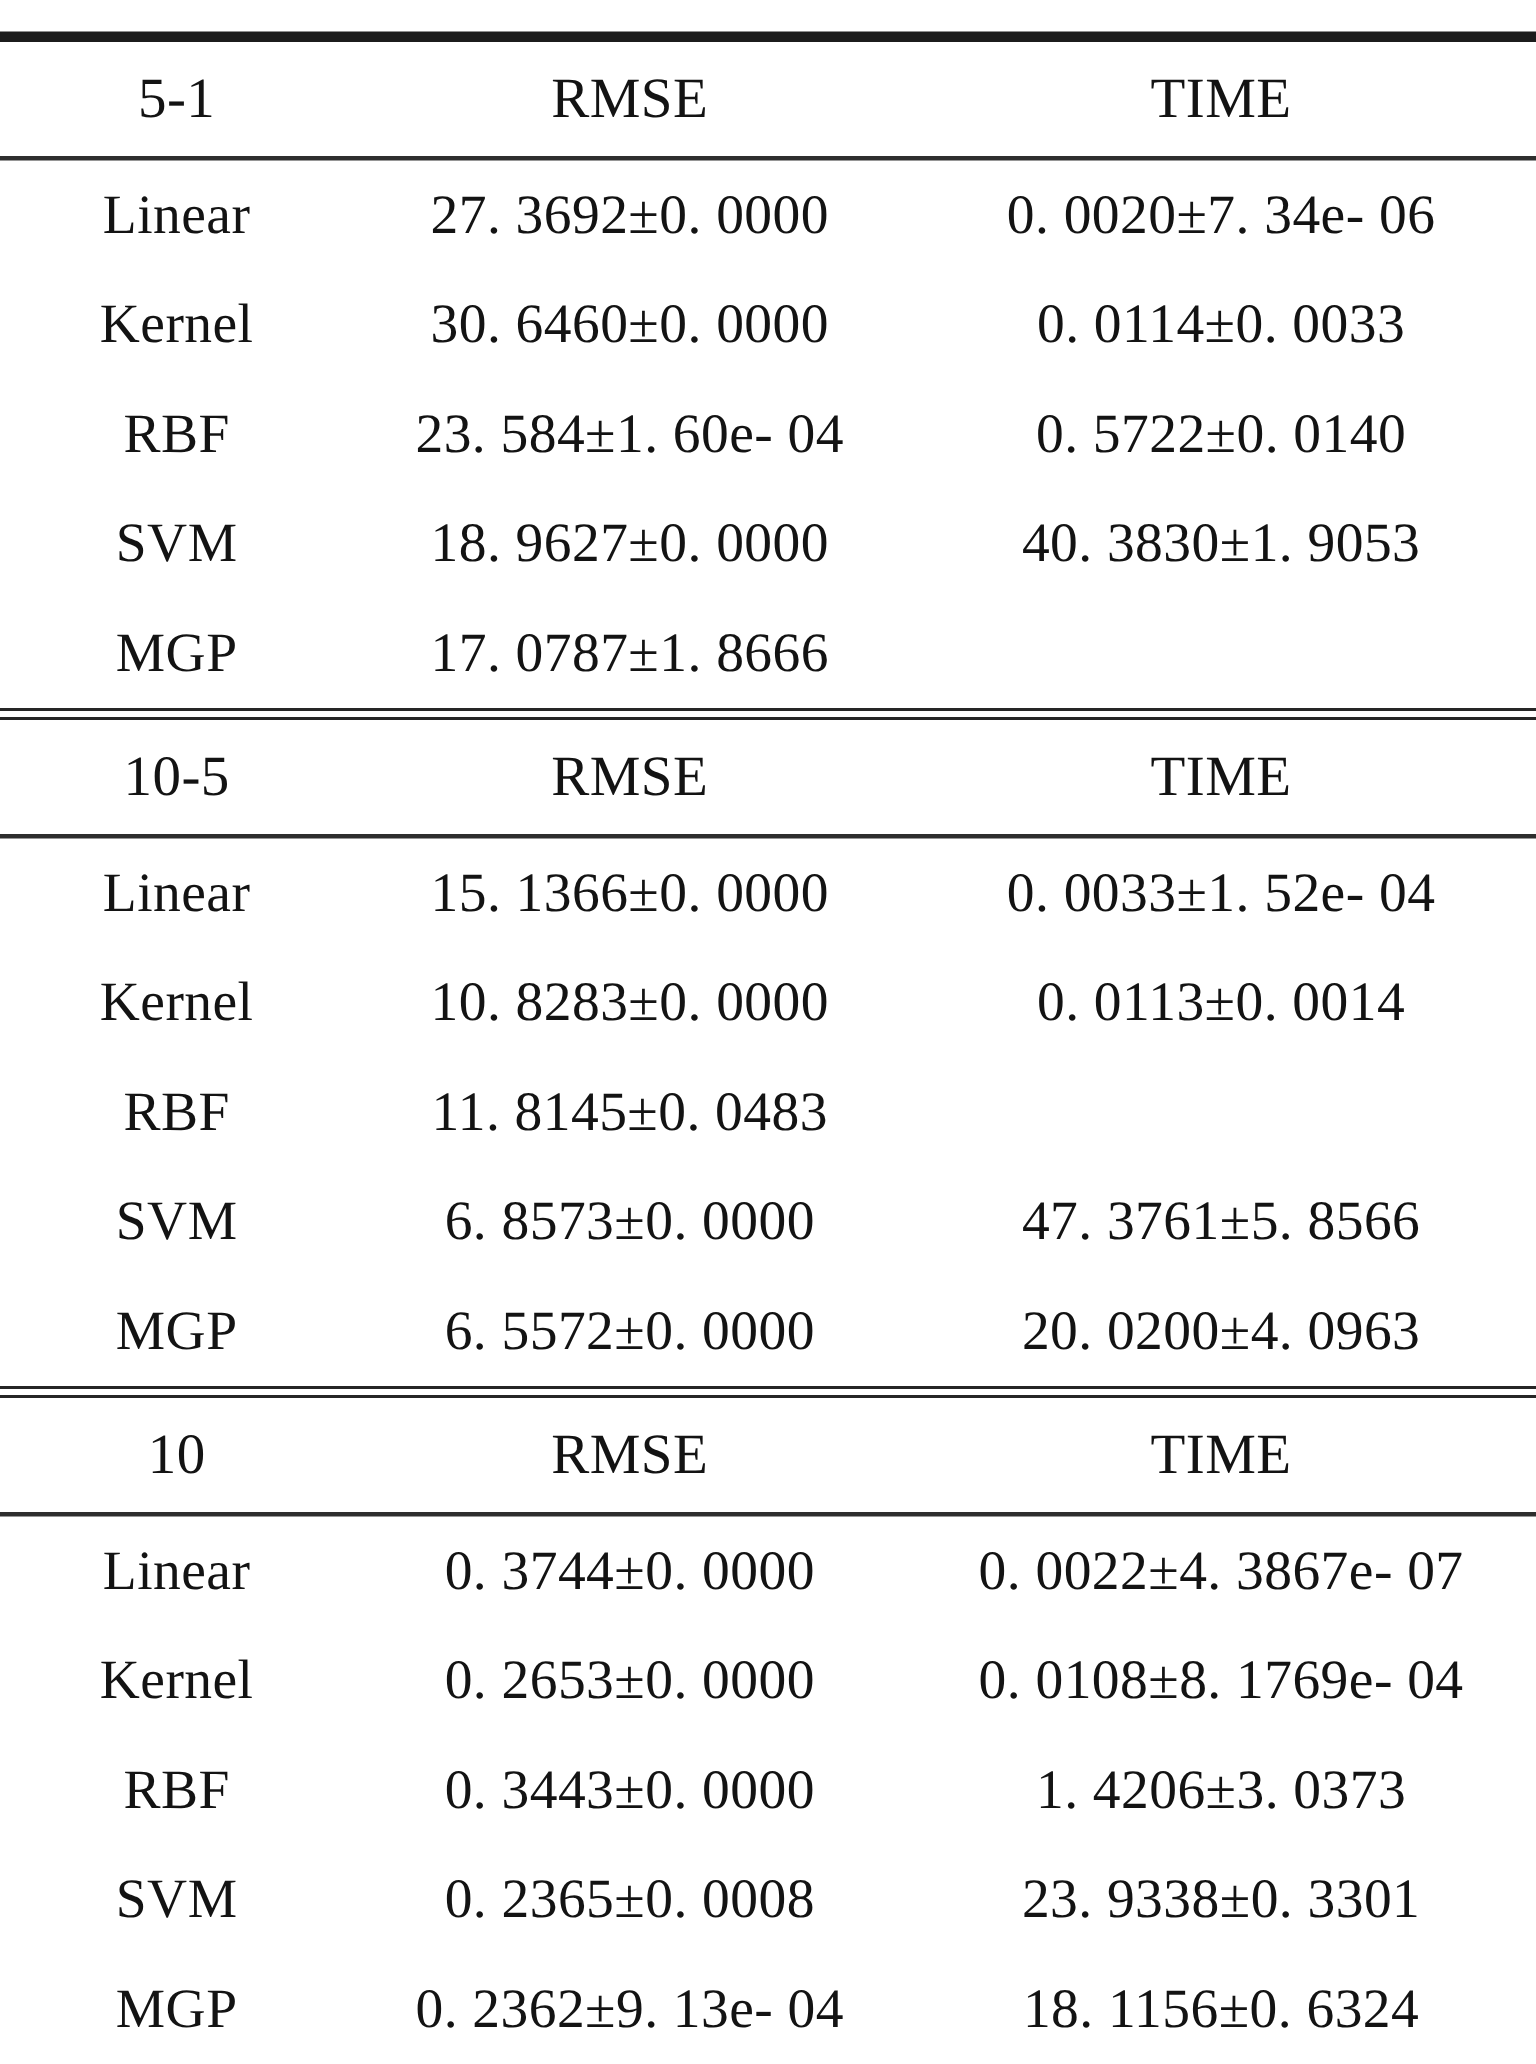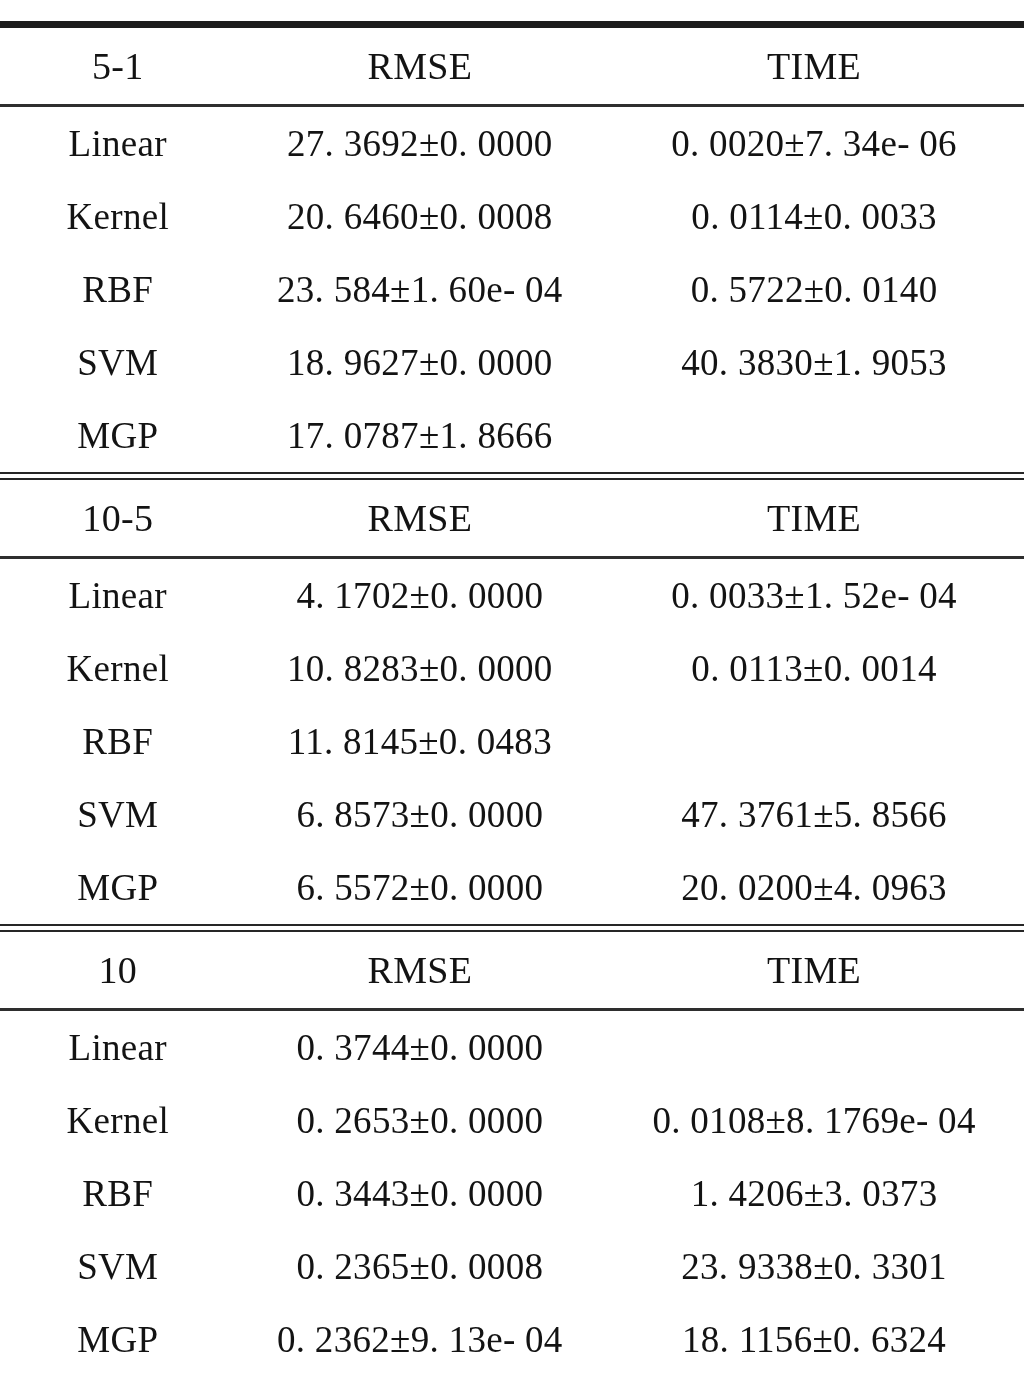--- a/index.html
+++ b/index.html
@@ -71,21 +71,21 @@
     </div>
     <div class="rule-thin"></div>
 
     <div class="trow">
       <div class="cell">Linear</div>
       <div class="cell val">27. 3692±0. 0000</div>
       <div class="cell val">0. 0020±7. 34e- 06</div>
     </div>
     <div class="trow">
       <div class="cell">Kernel</div>
-      <div class="cell val">20. 6460±0. 0008</div>
+      <div class="cell val">30. 6460±0. 0000</div>
       <div class="cell val">0. 0114±0. 0033</div>
     </div>
     <div class="trow">
       <div class="cell">RBF</div>
       <div class="cell val">23. 584±1. 60e- 04</div>
       <div class="cell val">0. 5722±0. 0140</div>
     </div>
     <div class="trow">
       <div class="cell">SVM</div>
       <div class="cell val">18. 9627±0. 0000</div>
@@ -101,21 +101,21 @@
   <div>
     <div class="trow header-row">
       <div class="cell">10-5</div>
       <div class="cell">RMSE</div>
       <div class="cell">TIME</div>
     </div>
     <div class="rule-thin"></div>
 
     <div class="trow">
       <div class="cell">Linear</div>
-      <div class="cell val">4. 1702±0. 0000</div>
+      <div class="cell val">15. 1366±0. 0000</div>
       <div class="cell val">0. 0033±1. 52e- 04</div>
     </div>
     <div class="trow">
       <div class="cell">Kernel</div>
       <div class="cell val">10. 8283±0. 0000</div>
       <div class="cell val">0. 0113±0. 0014</div>
     </div>
     <div class="trow">
       <div class="cell">RBF</div>
       <div class="cell val">11. 8145±0. 0483</div>
@@ -137,20 +137,21 @@
     <div class="trow header-row">
       <div class="cell">10</div>
       <div class="cell">RMSE</div>
       <div class="cell">TIME</div>
     </div>
     <div class="rule-thin"></div>
 
     <div class="trow">
       <div class="cell">Linear</div>
       <div class="cell val">0. 3744±0. 0000</div>
+      <div class="cell val">0. 0022±4. 3867e- 07</div>
     </div>
     <div class="trow">
       <div class="cell">Kernel</div>
       <div class="cell val">0. 2653±0. 0000</div>
       <div class="cell val">0. 0108±8. 1769e- 04</div>
     </div>
     <div class="trow">
       <div class="cell">RBF</div>
       <div class="cell val">0. 3443±0. 0000</div>
       <div class="cell val">1. 4206±3. 0373</div>

